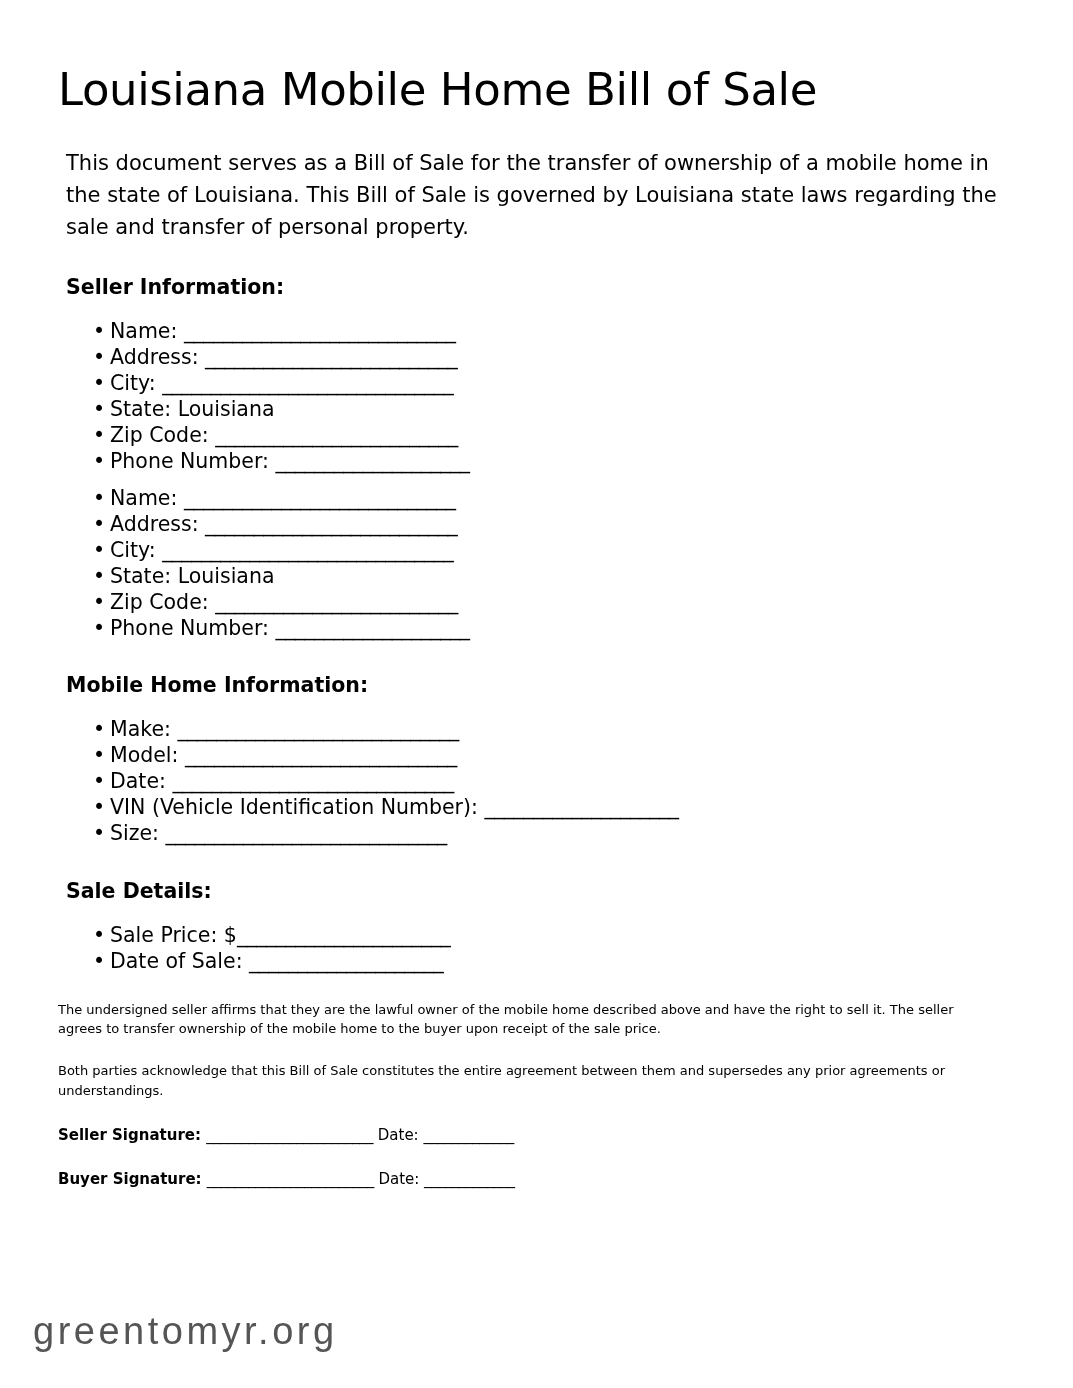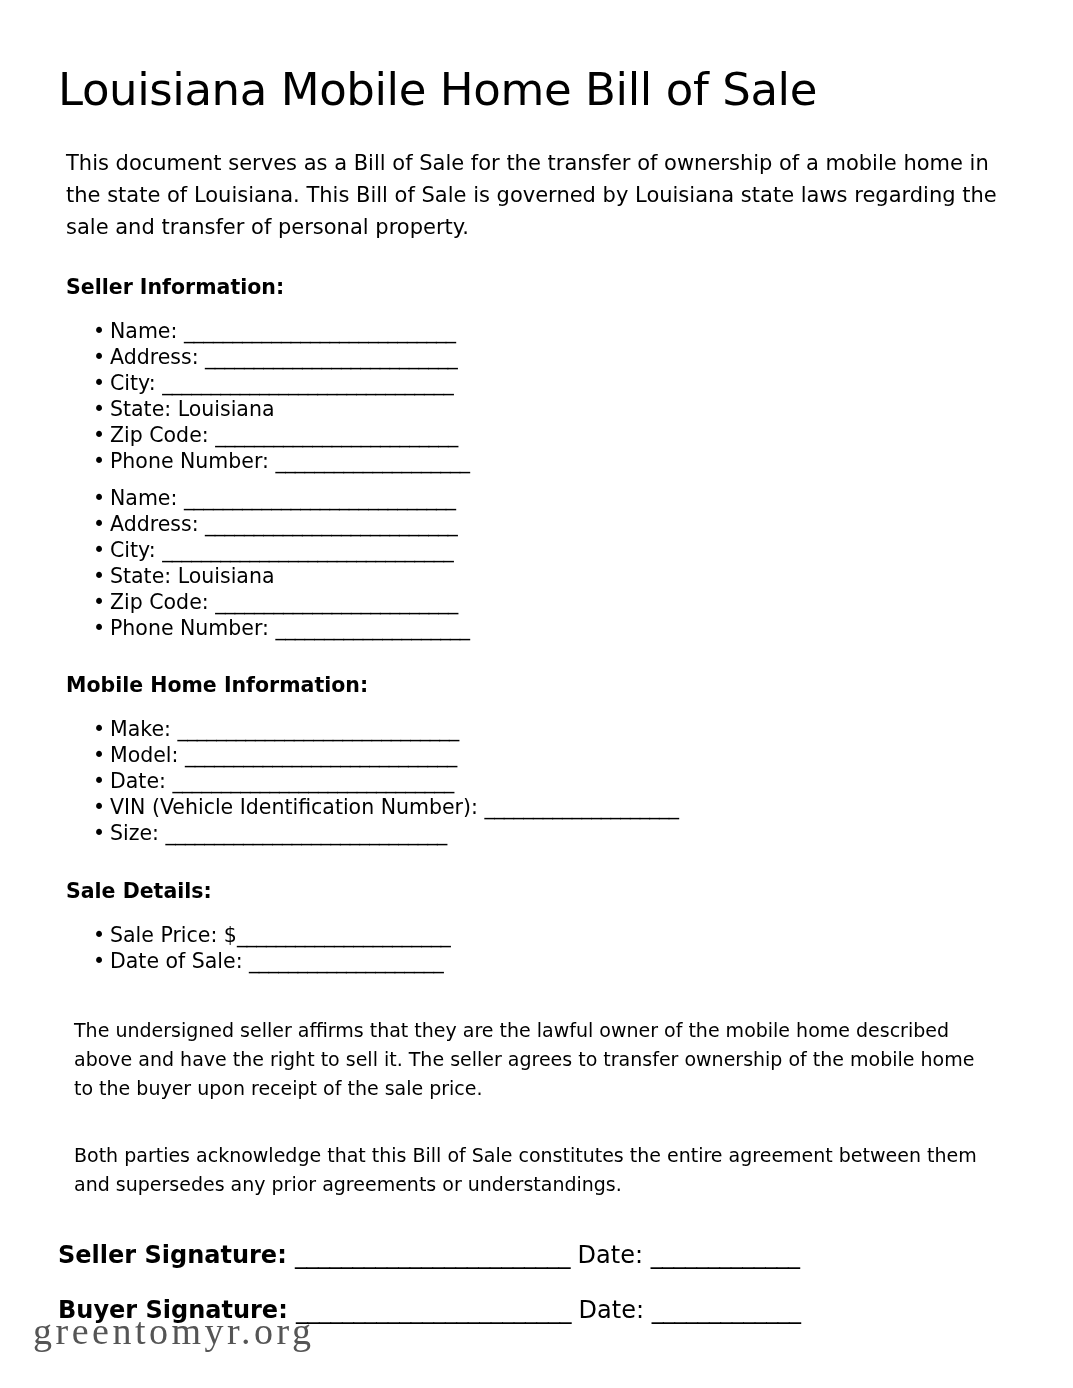--- a/index.html
+++ b/index.html
@@ -72,47 +72,47 @@
     top: 0;
     font-size: 20.5px;
     line-height: 1.27;
   }
 
   .blank {
     letter-spacing: -0.55px;
   }
 
   .para {
-    font-size: 19px;
+    font-size: 13px;
     line-height: 1.53;
-    margin: 16px;
+    margin: 0;
     max-width: 940px;
   }
 
   .para.first-closing { padding-top: 26px; }
   .para.second-closing { padding-top: 22px; }
 
   .sig-block { padding-top: 25px; }
 
   .sig-row {
-    font-size: 24px;
+    font-size: 15px;
     line-height: 1.3;
     white-space: nowrap;
   }
   .sig-row + .sig-row { padding-top: 24px; }
 
   .sig-label { font-weight: bold; }
   .sig-line { letter-spacing: -0.55px; }
   .date-label { font-weight: normal; }
 
   .watermark {
     position: absolute;
     left: 33px;
     top: 1312px;
-    font-family: Liberation Serif, serif;
+    font-family: Liberation Sans, sans-serif;
     font-size: 38px;
     letter-spacing: 3.5px;
     color: #555555;
     line-height: 1;
     white-space: nowrap;
     text-align: right;
   }
 </style>
 </head>
 <body>

